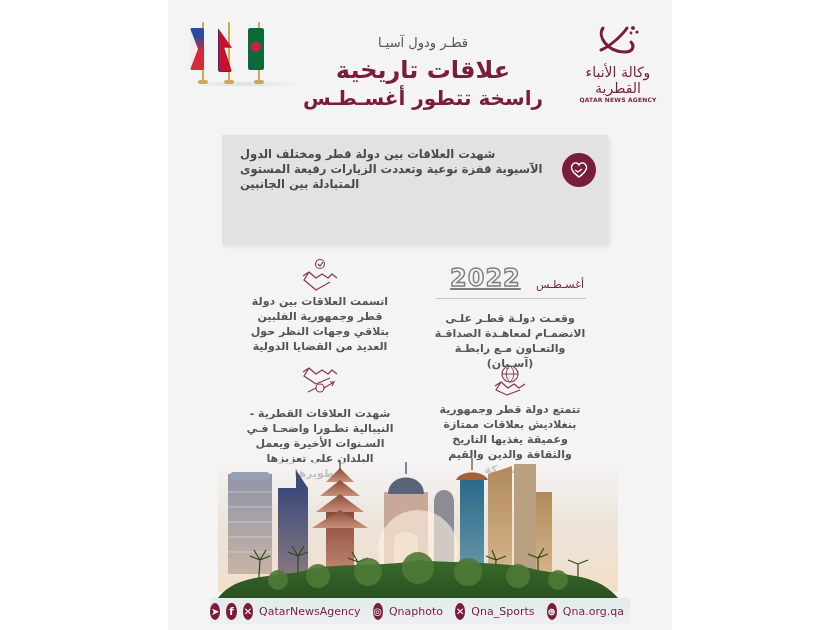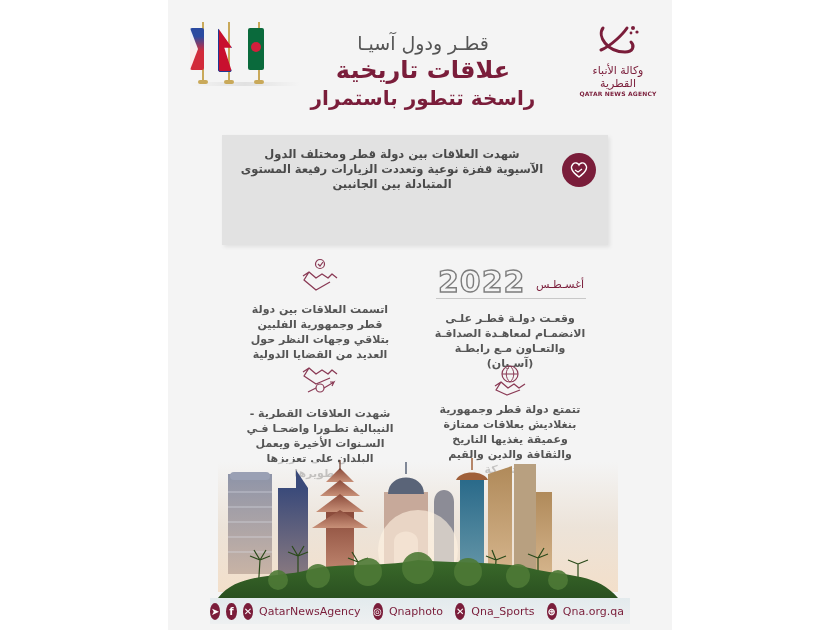--- a/index.html
+++ b/index.html
@@ -12,44 +12,44 @@
     background:#f4f4f4; overflow:hidden;
   }
   
   .flags { position:absolute; left:22px; top:22px; width:92px; height:64px; }
   .flag-pole { position:absolute; bottom:6px; width:2px; height:58px; background:#c9a95a; }
   .flag-base { position:absolute; bottom:2px; width:10px; height:4px; border-radius:2px; background:#c9a95a; }
   .flag { position:absolute; top:6px; width:14px; height:42px; border-radius:2px; }
   .flag-shadow { position:absolute; left:0; right:-18px; bottom:0; height:4px; background:linear-gradient(to right, rgba(0,0,0,0), rgba(0,0,0,0.08), rgba(0,0,0,0)); }
 
   .titles { position:absolute; left:110px; width:290px; top:30px; text-align:center; direction:rtl; }
-  .t1 { font-size:19px; color:#555; font-weight:normal; line-height:26px;text-align:center; }
+  .t1 { font-size:13px; color:#555; font-weight:normal; line-height:26px;text-align:center; }
   .t2 { font-size:24px; color:#7a1d3a; font-weight:bold; line-height:28px; }
   .t3 { font-size:20px; color:#7a1d3a; font-weight:bold; line-height:28px; }
 
   .logo { position:absolute; left:410px; top:22px; width:80px; text-align:center; }
-  .logo-ar { font-size:11px; color:#7a1d3a; direction:rtl; margin-top:2px; }
+  .logo-ar { font-size:14px; color:#7a1d3a; direction:rtl; margin-top:2px; }
   .logo-en { font-size:6px; color:#7a1d3a; font-weight:bold; letter-spacing:0.2px; }
 
   
   .card {
     position:absolute; left:54px; top:135px; width:386px; height:110px;
     background:#e2e2e2; box-shadow:2px 2px 4px rgba(0,0,0,0.08);
   }
   .card-row { position:absolute; left:18px; right:12px; display:flex; flex-direction:row-reverse; align-items:center; }
   .card-icon { width:34px; height:34px; border-radius:50%; flex:0 0 34px; margin-left:18px; display:flex; align-items:center; justify-content:center; }
-  .card-text { font-size:11.5px; line-height:15px; color:#4a4a4a; direction:rtl; text-align:center; flex:1; font-weight:bold; }
+  .card-text { font-size:11.5px; line-height:15px; color:#4a4a4a; direction:rtl; text-align:left; flex:1; font-weight:bold; }
 
   
   .col { position:absolute; width:160px; text-align:center; direction:rtl; }
   .col-text { font-size:11px; line-height:15px; color:#555; font-weight:bold; }
   .icon-outline { display:block; margin:0 auto; }
 
   .year-block { position:absolute; left:268px; top:264px; width:150px; height:34px; border-bottom:1px solid #c8c8c8; }
-  .year { position:absolute; left:2px; top:0; font-size:30px; font-weight:bold; color:#f4f4f4; -webkit-text-stroke:1.4px #7d7d7d; letter-spacing:1px; font-family:"DejaVu Sans", sans-serif; }
+  .year { position:absolute; left:14px; top:0; font-size:24px; font-weight:bold; color:#f4f4f4; -webkit-text-stroke:1.4px #7d7d7d; letter-spacing:1px; font-family:"DejaVu Sans", sans-serif;text-decoration:underline; }
   .month { position:absolute; right:2px; top:14px; font-size:11px; color:#7a1d3a; direction:rtl; }
 
   
   .photo { position:absolute; left:30px; top:452px; width:440px; height:150px; }
 
   
   .footer { position:absolute; left:42px; top:598px; width:420px; height:26px; background:linear-gradient(to bottom, rgba(210,225,230,0.5), rgba(235,238,240,0.7)); display:flex; align-items:center; justify-content:center; gap:6px; direction:ltr; }
   .soc { width:17px; height:17px; border-radius:50%; background:#7a1d3a; display:inline-flex; align-items:center; justify-content:center; color:#fff; font-size:10px; font-weight:bold; }
   .soc-label { font-size:11px; color:#7a1d3a; margin-right:6px; }
 </style>
@@ -74,21 +74,21 @@
     <div class="flag-pole" style="left:68px"></div>
     <div class="flag-base" style="left:64px"></div>
     <div class="flag" style="left:58px; width:16px; background:#0a6a3c;">
       <div style="position:absolute;left:3px;top:14px;width:10px;height:10px;border-radius:50%;background:#d21f3c"></div>
     </div>
   </div>
 
   <div class="titles">
     <div class="t1">قطـر ودول آسيـا</div>
     <div class="t2">علاقات تاريخية</div>
-    <div class="t3">راسخة تتطور باستمرار</div>
+    <div class="t3">راسخة تتطور أغسـطـس</div>
   </div>
 
   <div class="logo">
     <svg width="50" height="36" viewBox="0 0 50 36">
       <path d="M10 6 C 4 14, 14 30, 32 30 C 40 30, 42 24, 38 20" fill="none" stroke="#7a1d3a" stroke-width="3" stroke-linecap="round"></path>
       <path d="M8 28 C 18 24, 30 12, 34 6" fill="none" stroke="#7a1d3a" stroke-width="3" stroke-linecap="round"></path>
       <circle cx="40" cy="6" r="2" fill="#7a1d3a"></circle>
         <circle cx="44" cy="10" r="1.6" fill="#7a1d3a"></circle>
         <circle cx="38" cy="11" r="1.4" fill="#7a1d3a"></circle>
     </svg>
@@ -115,21 +115,21 @@
   <div class="col" style="left:262px; top:311px;text-align:center;">
     <div class="col-text">وقعـت دولـة قطـر علـى الانضمـام لمعاهـدة الصداقـة والتعـاون مـع رابطـة (آسـيان)</div>
   </div>
 
   <div class="col" style="left:72px; top:258px;">
     <svg class="icon-outline" width="40" height="36" viewBox="0 0 40 36">
       <circle cx="20" cy="6" r="4.5" fill="none" stroke="#8a3a55" stroke-width="1.2"></circle>
         <path d="M18 6 L 20 8 L 23 4" fill="none" stroke="#8a3a55" stroke-width="1.2"></path>
       <path d="M3 18 L 9 14 L 16 20 L 22 16 L 28 20 L 32 16 L 37 20 M 9 14 L 4 22 L 16 32 L 30 24" fill="none" stroke="#8a3a55" stroke-width="1.3" stroke-linejoin="round"></path>
     </svg>
-    <div class="col-text" style="margin-top:8px">اتسمت العلاقات بين دولة قطر وجمهورية الفلبين بتلاقي وجهات النظر حول العديد من القضايا الدولية</div>
+    <div class="col-text" style="">اتسمت العلاقات بين دولة قطر وجمهورية الفلبين بتلاقي وجهات النظر حول العديد من القضايا الدولية</div>
   </div>
 
   <div class="col" style="left:72px; top:362px;">
     <svg class="icon-outline" width="40" height="32" viewBox="0 0 40 32">
       <path d="M3 10 L 9 6 L 16 12 L 22 8 L 28 12 L 32 8 L 37 12 M 9 6 L 4 14 L 16 22 L 30 16" fill="none" stroke="#8a3a55" stroke-width="1.3" stroke-linejoin="round"></path>
       <circle cx="20" cy="26" r="4" fill="none" stroke="#8a3a55" stroke-width="1.2"></circle>
         <path d="M8 30 L 16 26 M 24 26 L 34 20 L 32 24 M 34 20 L 30 20" fill="none" stroke="#8a3a55" stroke-width="1.2"></path>
     </svg>
     <div class="col-text" style="margin-top:12px">شهدت العلاقات القطرية - النيبالية تطـورا واضحـا فـي السـنوات الأخيرة ويعمل البلدان على تعزيزها وتطويرها</div>
   </div>

